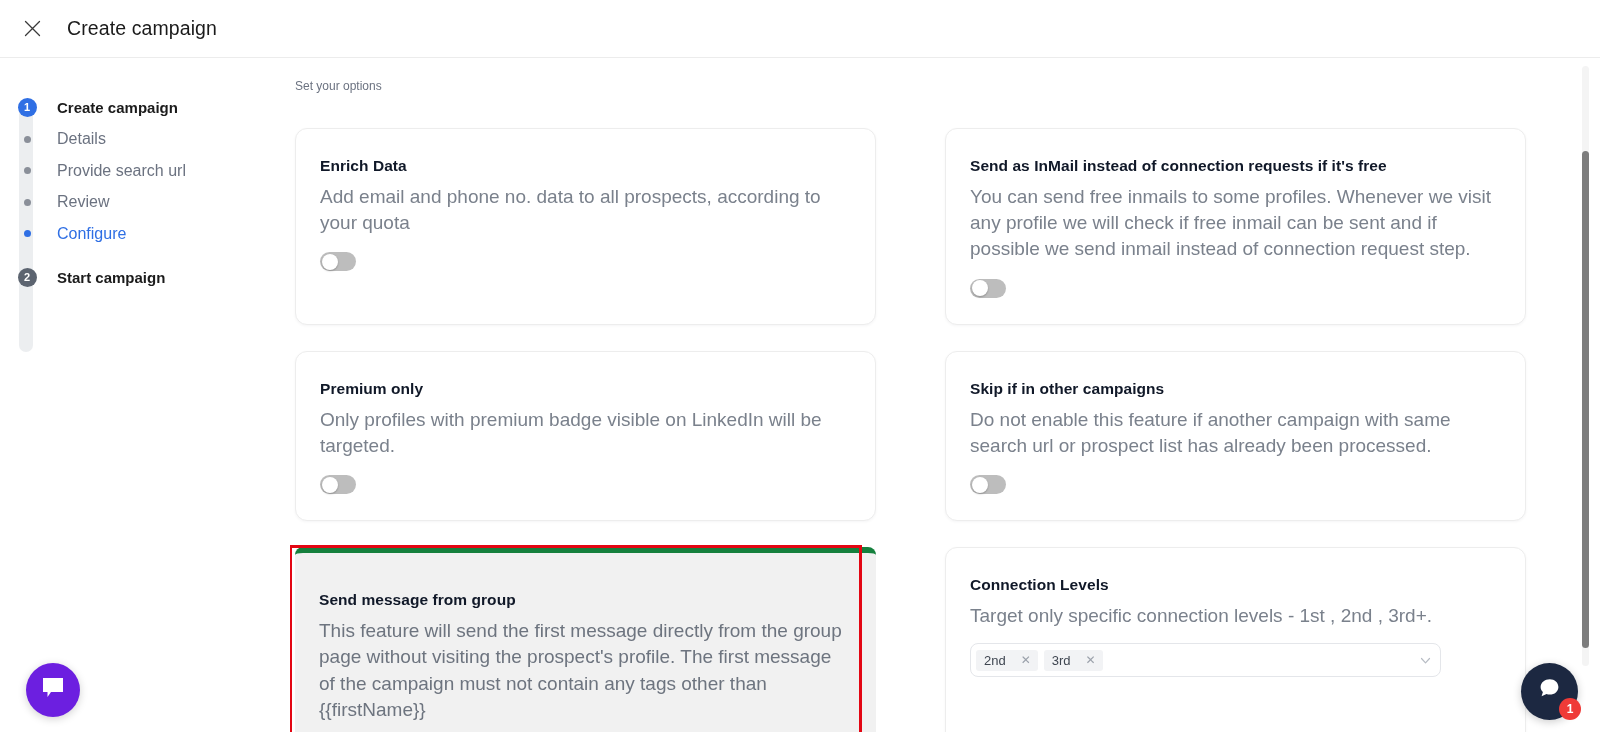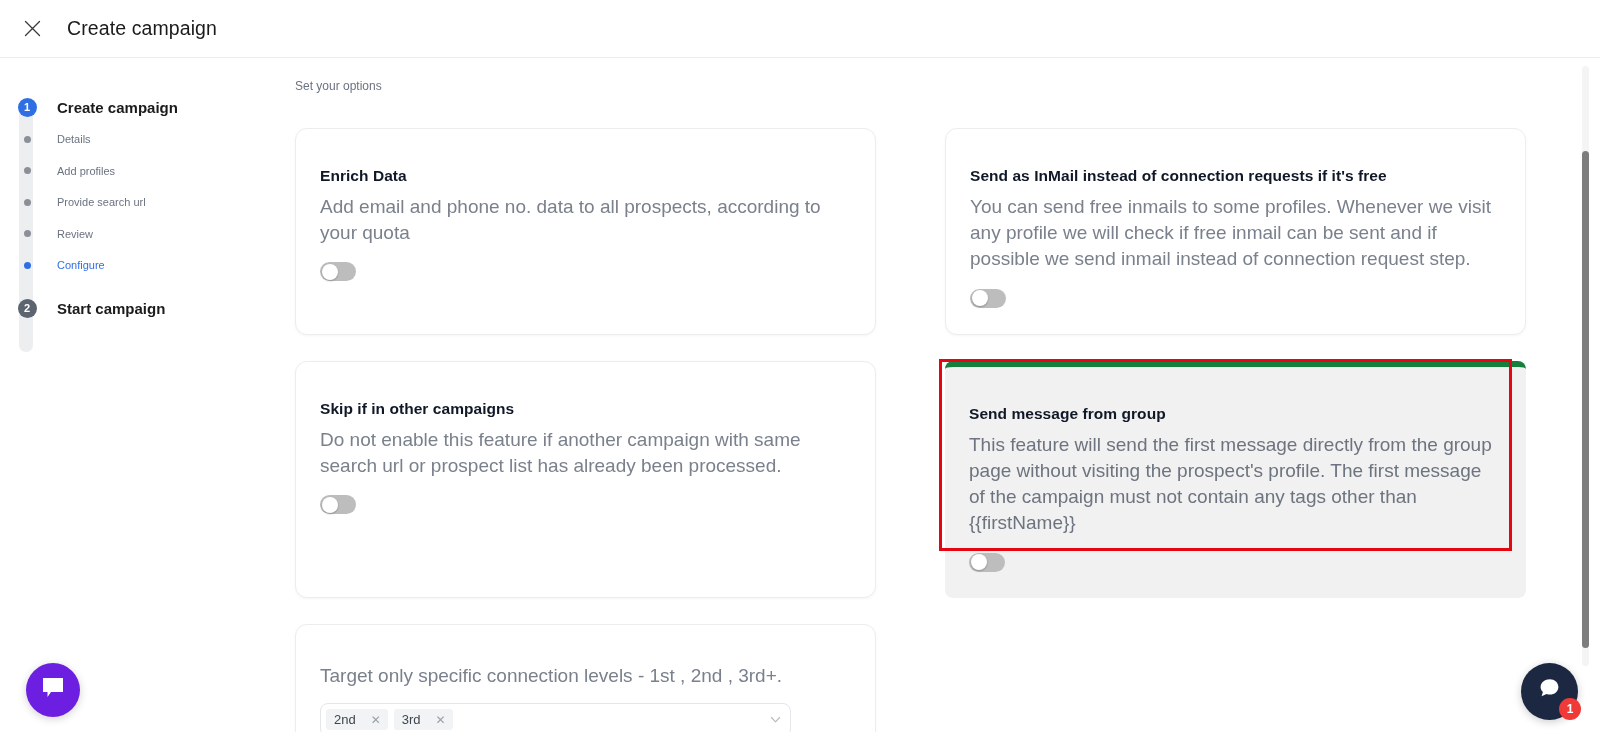--- a/index.html
+++ b/index.html
@@ -99,21 +99,21 @@
   .num-badge.primary { background: #2f6fe4; }
   .num-badge.muted   { background: #5c6470; }
   .dot {
     width: 7px; height: 7px;
     border-radius: 50%;
     background: #8a8f99;
   }
   .dot.active { background: #2f6fe4; }
   .step .label {
     margin-left: 19px;
-    font-size: 11px;
+    font-size: 16px;
     color: #6b7280;
     white-space: nowrap;
   }
   .step.major .label {
     font-weight: 700;
     color: #1b1b1b;
     font-size: 15px;
   }
   .step.active .label {
     color: #2f6fe4;
@@ -146,21 +146,21 @@
     grid-template-columns: 581px 581px;
     column-gap: 69px;
     row-gap: 26px;
   }
 
   .card {
     background: #ffffff;
     border: 1px solid #ededed;
     border-radius: 12px;
     box-shadow: 0 1px 3px rgba(16,24,40,0.045);
-    padding: 38px 24px 26px 24px;
+    padding: 28px 24px 26px 24px;
     position: relative;
   }
   .card.tall-a { min-height: 157px; }
   .card.tall-b { min-height: 155px; }
   .card.tall-c { min-height: 155px; }
 
   .card-title {
     font-size: 15.5px;
     font-weight: 700;
     color: #101828;
@@ -344,26 +344,20 @@
         <div class="label">Create campaign</div>
       </div>
 
       <div class="step">
         <div class="marker">
             <span class="dot"></span>
           </div>
         <div class="label">Details</div>
       </div>
 
-      <div class="step">
-        <div class="marker">
-            <span class="dot"></span>
-          </div>
-        <div class="label">Add profiles</div>
-      </div>
 
       <div class="step">
         <div class="marker">
             <span class="dot"></span>
           </div>
         <div class="label">Provide search url</div>
       </div>
 
       <div class="step">
         <div class="marker">
@@ -403,39 +397,47 @@
       </div>
 
       <div class="card tall-a">
         <div class="card-title">Send as InMail instead of connection requests if it's free</div>
         <div class="card-desc">You can send free inmails to some profiles. Whenever we visit any profile we will check if free inmail can be sent and if possible we send inmail instead of connection request step.</div>
         <div class="toggle">
           <span class="knob"></span>
         </div>
       </div>
 
+      <div class="card tall-b">
+        <div class="card-title">Premium only</div>
+        <div class="card-desc">Only profiles with premium badge visible on LinkedIn will be targeted.</div>
+        <div class="toggle">
+          <span class="knob"></span>
+        </div>
+      </div>
 
       <div class="card tall-b">
         <div class="card-title">Skip if in other campaigns</div>
         <div class="card-desc">Do not enable this feature if another campaign with same search url or prospect list has already been processed.</div>
         <div class="toggle">
           <span class="knob"></span>
         </div>
       </div>
 
       <div class="card highlighted">
         <div class="annot-box"></div>
         <div class="card-title">Send message from group</div>
         <div class="card-desc">This feature will send the first message directly from the group page without visiting the prospect's profile. The first message of the campaign must not contain any tags other than {{firstName}}</div>
         <div class="toggle">
           <span class="knob"></span>
         </div>
       </div>
 
       <div class="card tall-c">
+        <div class="card-title">Connection Levels</div>
         <div class="card-desc">Target only specific connection levels - 1st , 2nd , 3rd+.</div>
         <div class="multiselect">
           <span class="chip">
             <span>2nd</span>
             <span class="chip-x">✕</span>
           </span>
           <span class="chip">
             <span>3rd</span>
             <span class="chip-x">✕</span>
           </span>

